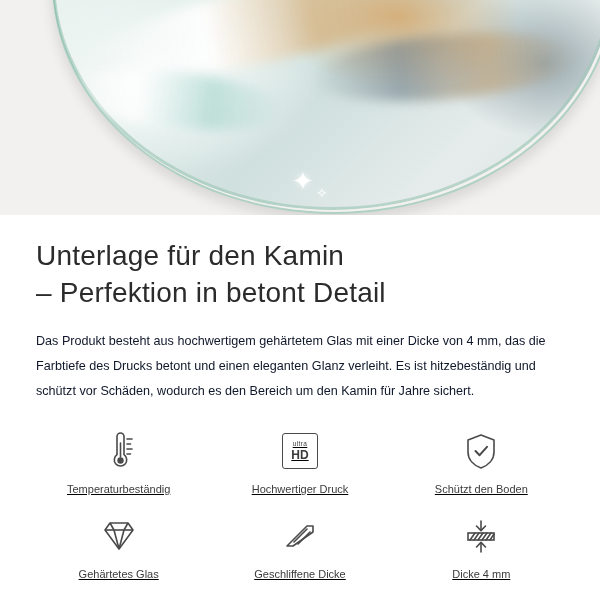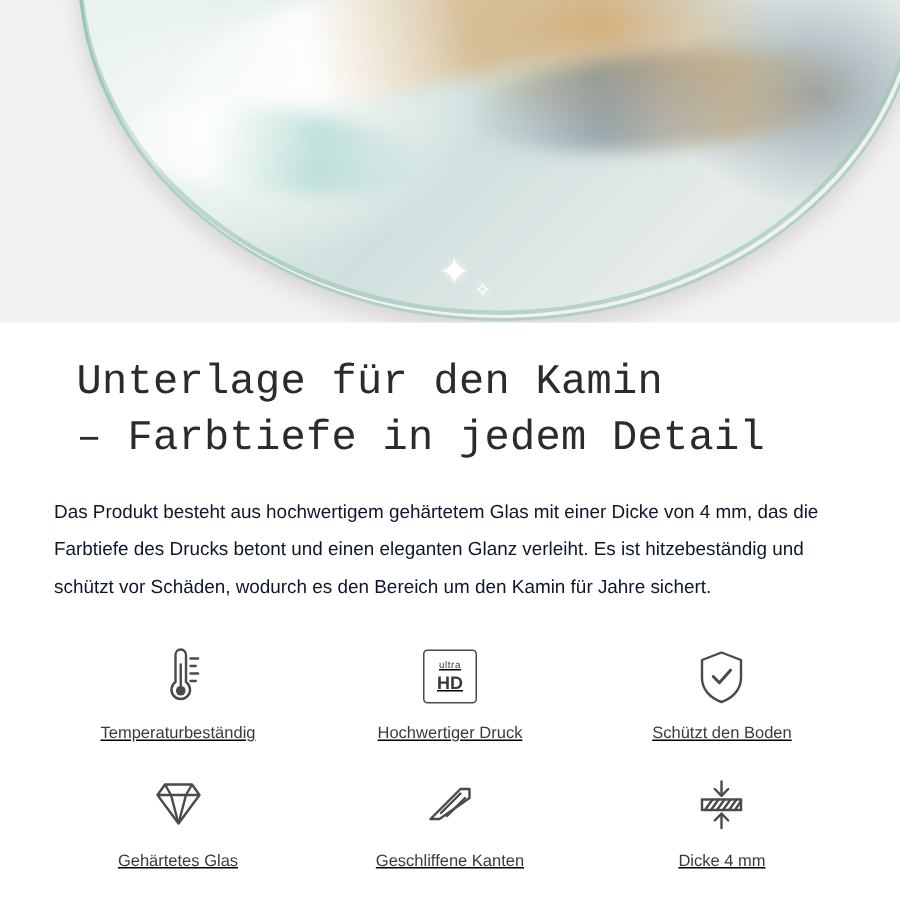--- a/index.html
+++ b/index.html
@@ -90,26 +90,26 @@
     pointer-events: none;
   }
   .sparkle.a { left: 292px; top: 168px; font-size: 26px; }
   .sparkle.b { left: 316px; top: 186px; font-size: 14px; }
 
   
   .content {
     padding: 22px 36px 0 36px;
   }
   .headline {
-    font-family: Liberation Mono, monospace;
+    font-family: Liberation Sans, sans-serif;
     font-size: 28px;
     line-height: 1.33;
     color: #2b2b2b;
     font-weight: 400;
-    margin: 0 0 18px 15px;
+    margin: 0 0 18px 0;
     letter-spacing: 0.2px;
   }
   .headline .line2 { display: block; }
   .body-text {
     font-family: "Liberation Sans", sans-serif;
     font-size: 12.6px;
     line-height: 1.95;
     color: #0f172a;
     margin: 0;
     max-width: 520px;
@@ -179,21 +179,21 @@
       <div class="streak s4"></div>
     </div>
     <div class="hero-edge"></div>
     <span class="sparkle a">✦</span>
     <span class="sparkle b">✧</span>
   </div>
 
   <div class="content">
     <h1 class="headline">
       <span>Unterlage für den Kamin</span>
-      <span class="line2">– Farbtiefe in jedem Detail</span>
+      <span class="line2">– Perfektion in betont Detail</span>
     </h1>
     <p class="body-text">Das Produkt besteht aus hochwertigem gehärtetem Glas mit einer Dicke von 4 mm, das die Farbtiefe des Drucks betont und einen eleganten Glanz verleiht. Es ist hitzebeständig und schützt vor Schäden, wodurch es den Bereich um den Kamin für Jahre sichert.</p>
   </div>
 
   <div class="features">
 
     <div class="feature">
       <div class="feature-icon">
         <svg width="40" height="42" viewBox="0 0 40 42" fill="none" stroke="#4a4a4a" stroke-width="1.6" stroke-linecap="round">
           <path d="M18 6.5a3.5 3.5 0 0 1 7 0v18.2a6.2 6.2 0 1 1-7 0z"></path>
@@ -243,21 +243,21 @@
     </div>
 
     <div class="feature">
       <div class="feature-icon">
         <svg width="44" height="38" viewBox="0 0 44 38" fill="none" stroke="#4a4a4a" stroke-width="1.6" stroke-linecap="round" stroke-linejoin="round">
           <path d="M9 29 L29 9 H35 V15 L15 29 Z"></path>
           <line x1="16" y1="25" x2="29" y2="12"></line>
           <line x1="20" y1="27" x2="32" y2="15"></line>
         </svg>
       </div>
-      <div class="feature-label">Geschliffene Kanten</div>
+      <div class="feature-label">Geschliffene Dicke</div>
     </div>
 
     <div class="feature">
       <div class="feature-icon">
         <svg width="42" height="40" viewBox="0 0 42 40" fill="none" stroke="#4a4a4a" stroke-width="1.6" stroke-linecap="round">
           <line x1="21" y1="5" x2="21" y2="14"></line>
           <polyline points="16.5,10 21,14.6 25.5,10" stroke-linejoin="round"></polyline>
           <rect x="8" y="17" width="26" height="7" stroke="#4a4a4a"></rect>
           <line x1="10" y1="24" x2="15" y2="17"></line>
           <line x1="14" y1="24" x2="19" y2="17"></line>

